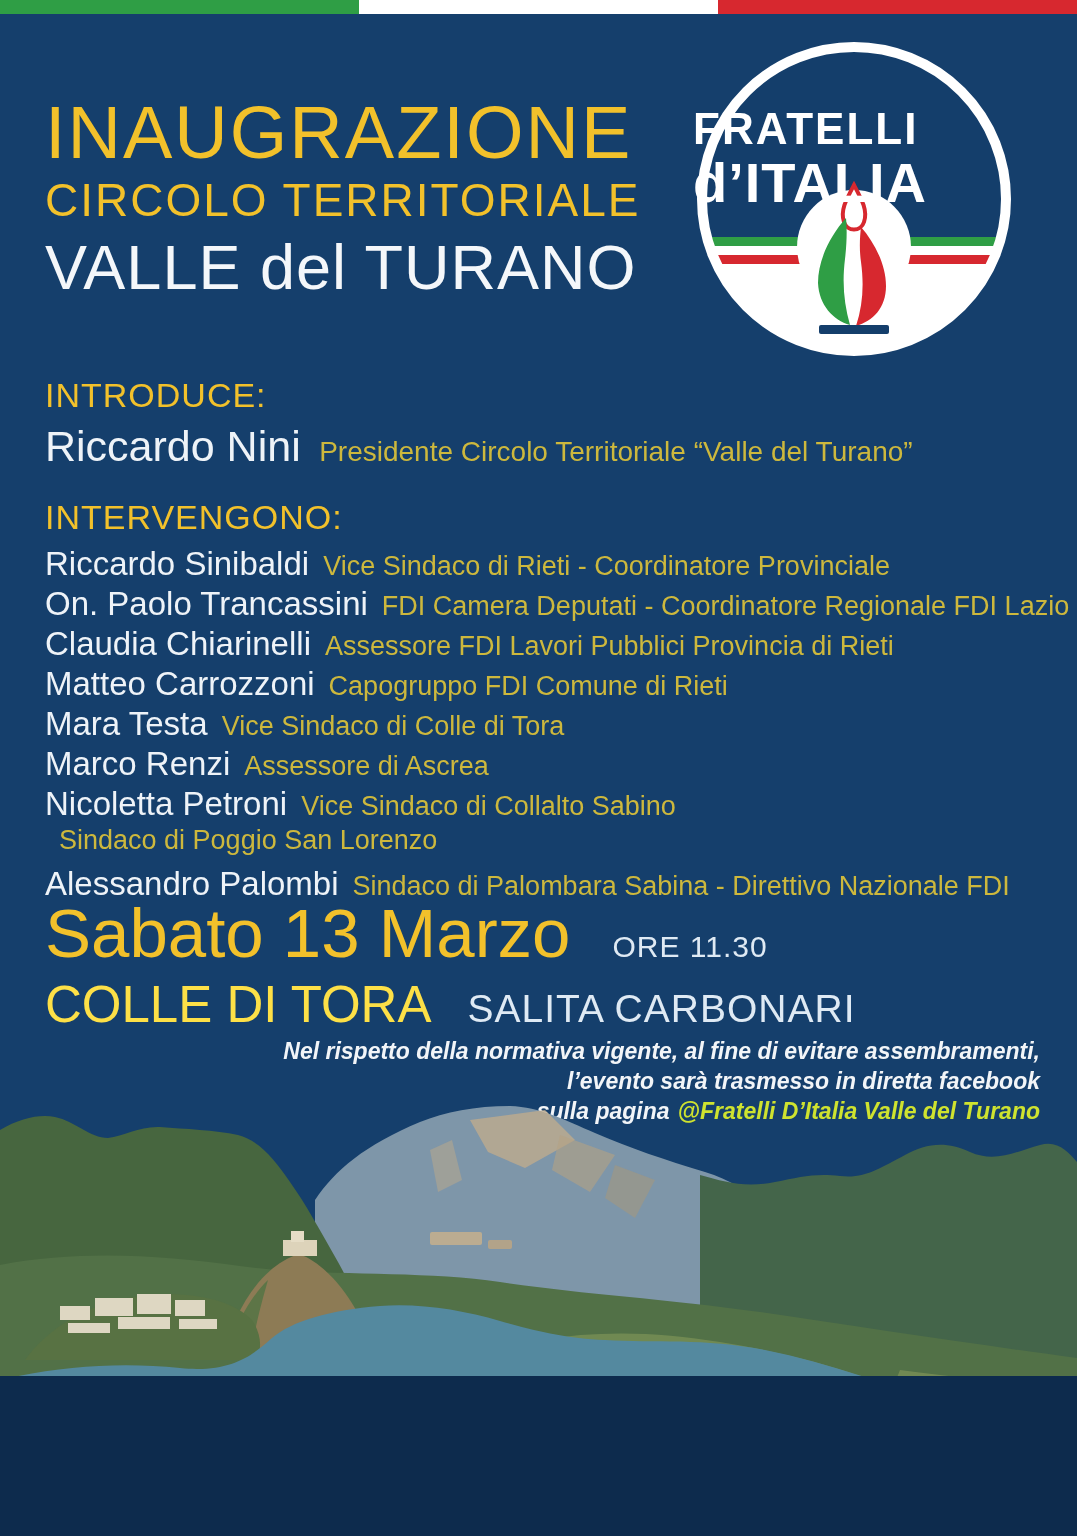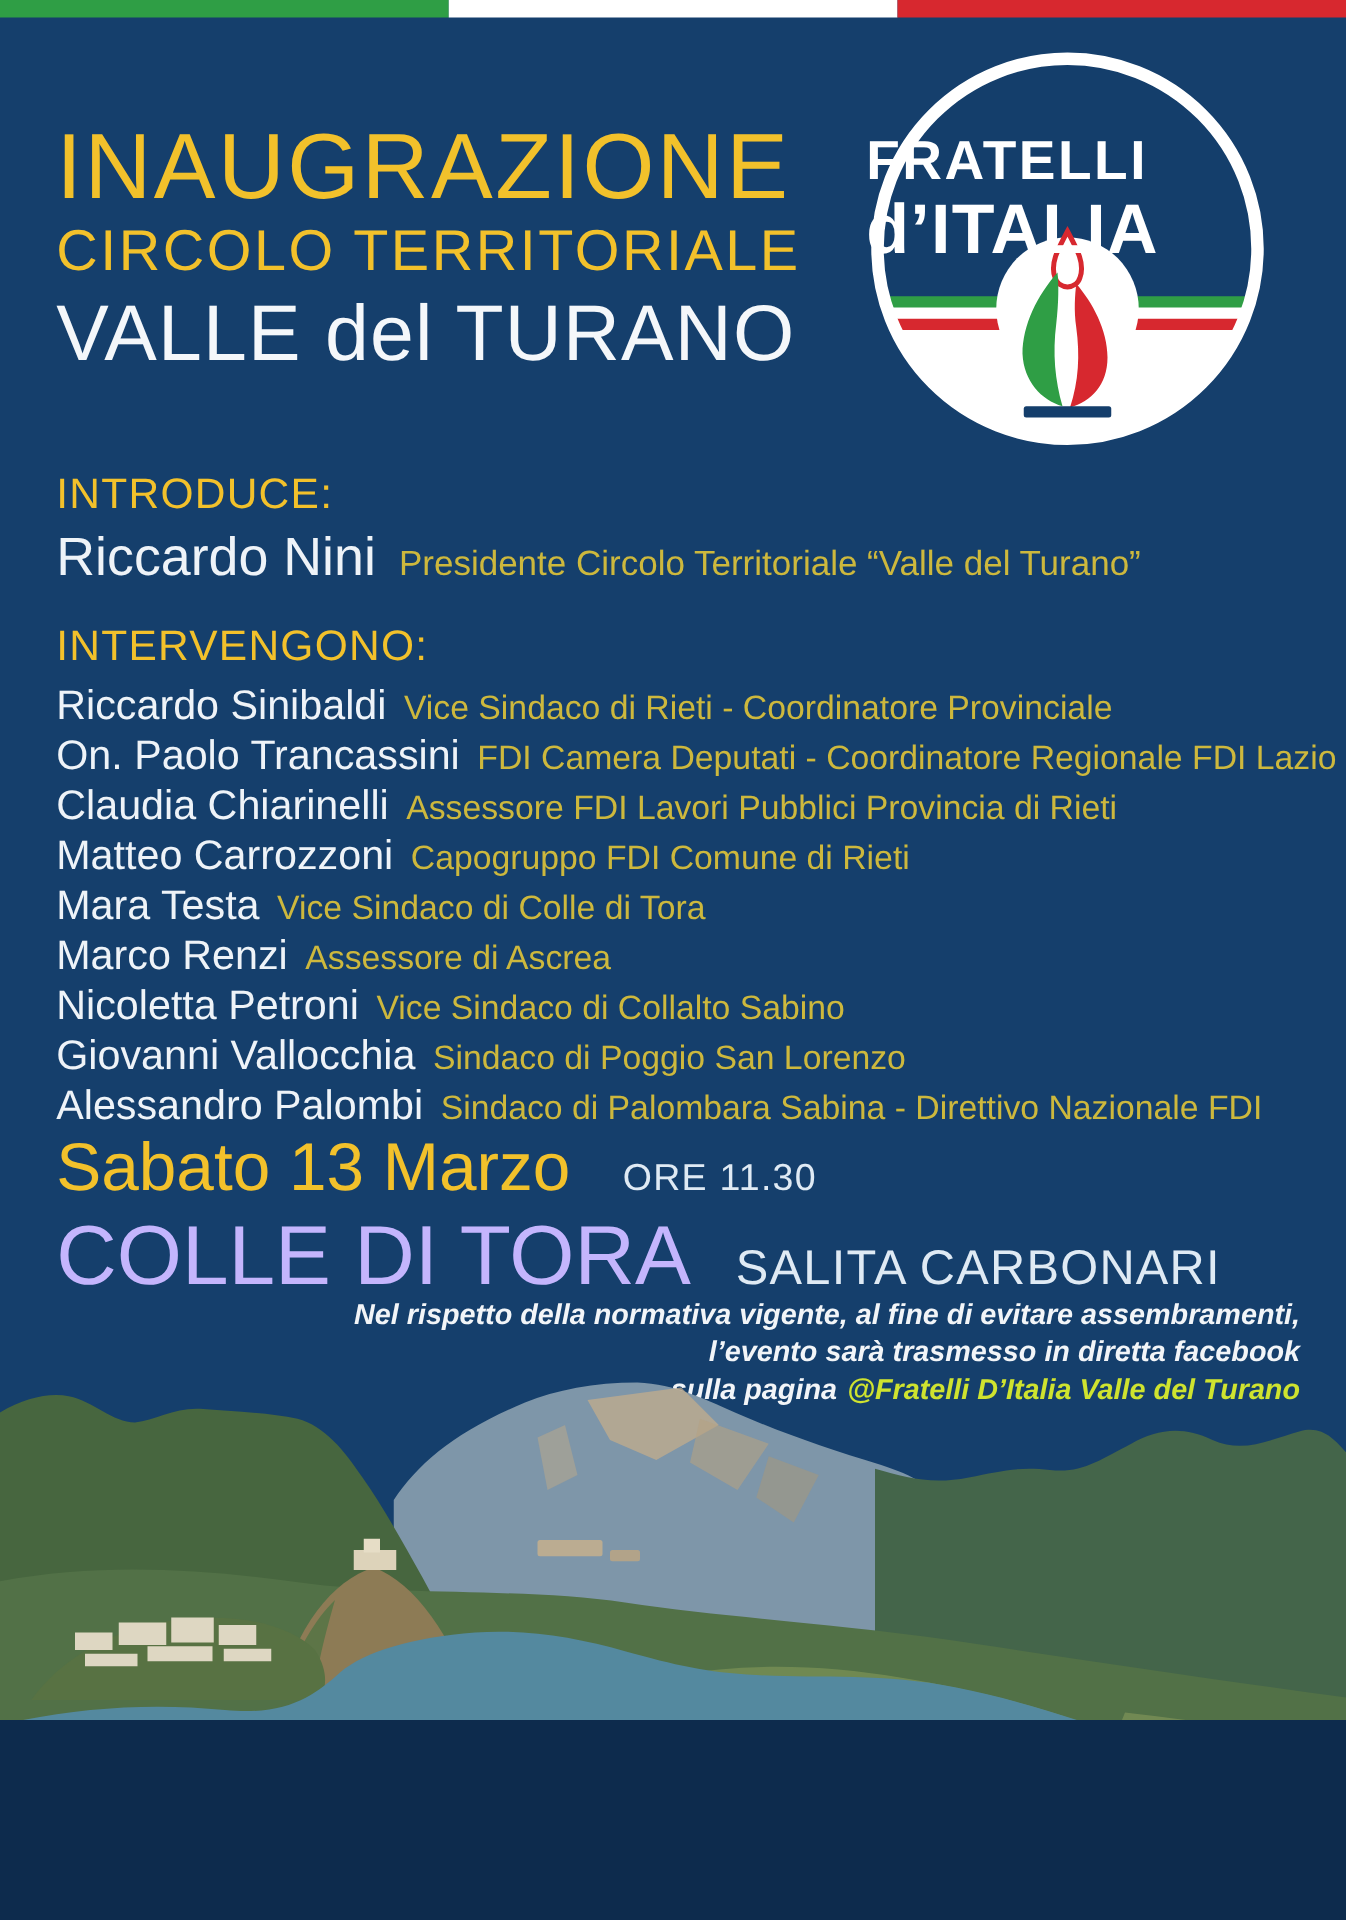--- a/index.html
+++ b/index.html
@@ -41,23 +41,23 @@
   .speakers .person{height:40px;display:flex;align-items:baseline;margin-top:0;}
   .speakers .list{margin-top:8px;}
   .p-name{color:#eef3f8;font-size:33px;}
   .introduce .p-name{font-size:43px;}
   .p-role{color:#cdb83d;font-size:27px;margin-left:14px;}
   .introduce .p-role{font-size:28px;}
 
   
   .event{position:absolute;left:45px;top:894px;white-space:nowrap;}
   .ev-row{display:flex;align-items:baseline;}
-  .ev-date{color:#f2c12b;font-size:54px;line-height:80px;}
+  .ev-date{color:#f2c12b;font-size:69px;line-height:80px;}
   .ev-time{color:#dfeaf4;font-size:30px;margin-left:42px;letter-spacing:1px;}
-  .ev-place{color:#c4b5fd;font-size:67px;line-height:62px;}
+  .ev-place{color:#fde047;font-size:51px;line-height:62px;}
   .ev-addr{color:#dfeaf4;font-size:39px;margin-left:36px;letter-spacing:1px;}
 
   
   .note{
     position:absolute;right:37px;top:1036px;
     text-align:right;font-style:italic;font-weight:700;
     color:#f2f5f8;font-size:23px;line-height:30px;
   }
   .note .hl{color:#cfe32f;margin-left:8px;margin-top:37px;}
 
@@ -140,21 +140,20 @@
       </div>
       <div class="person">
         <span class="p-name">Marco Renzi</span>
         <span class="p-role">Assessore di Ascrea</span>
       </div>
       <div class="person">
         <span class="p-name">Nicoletta Petroni</span>
         <span class="p-role">Vice Sindaco di Collalto Sabino</span>
       </div>
       <div class="person">
-        <span class="p-name">Giovanni Vallocchia</span>
         <span class="p-role">Sindaco di Poggio San Lorenzo</span>
       </div>
       <div class="person">
         <span class="p-name">Alessandro Palombi</span>
         <span class="p-role">Sindaco di Palombara Sabina - Direttivo Nazionale FDI</span>
       </div>
     </div>
   </section>
 
   <section class="event">

